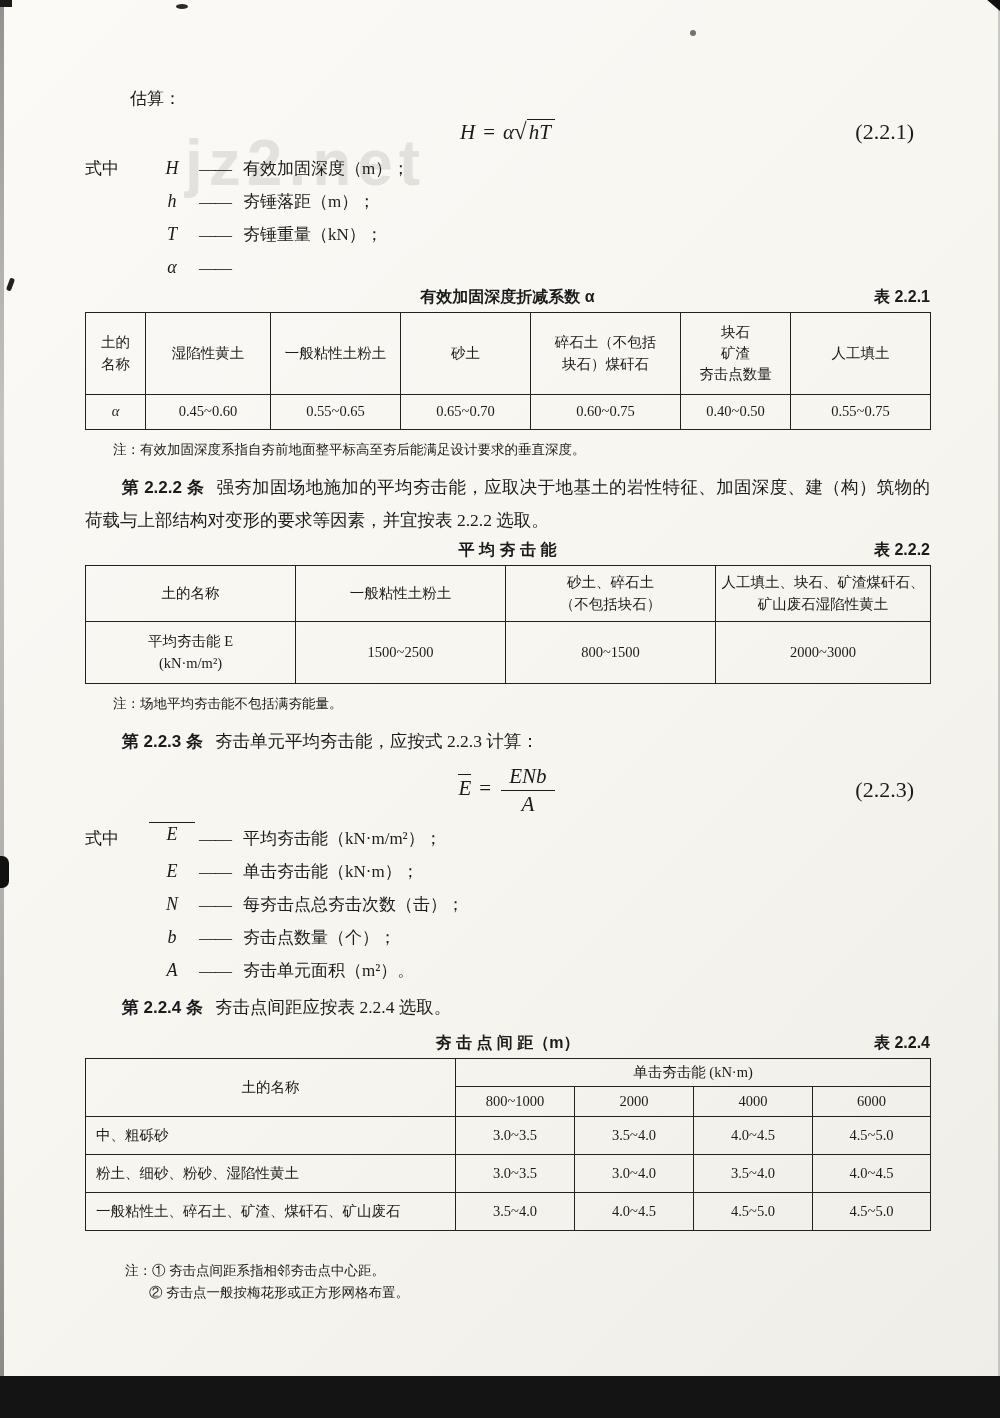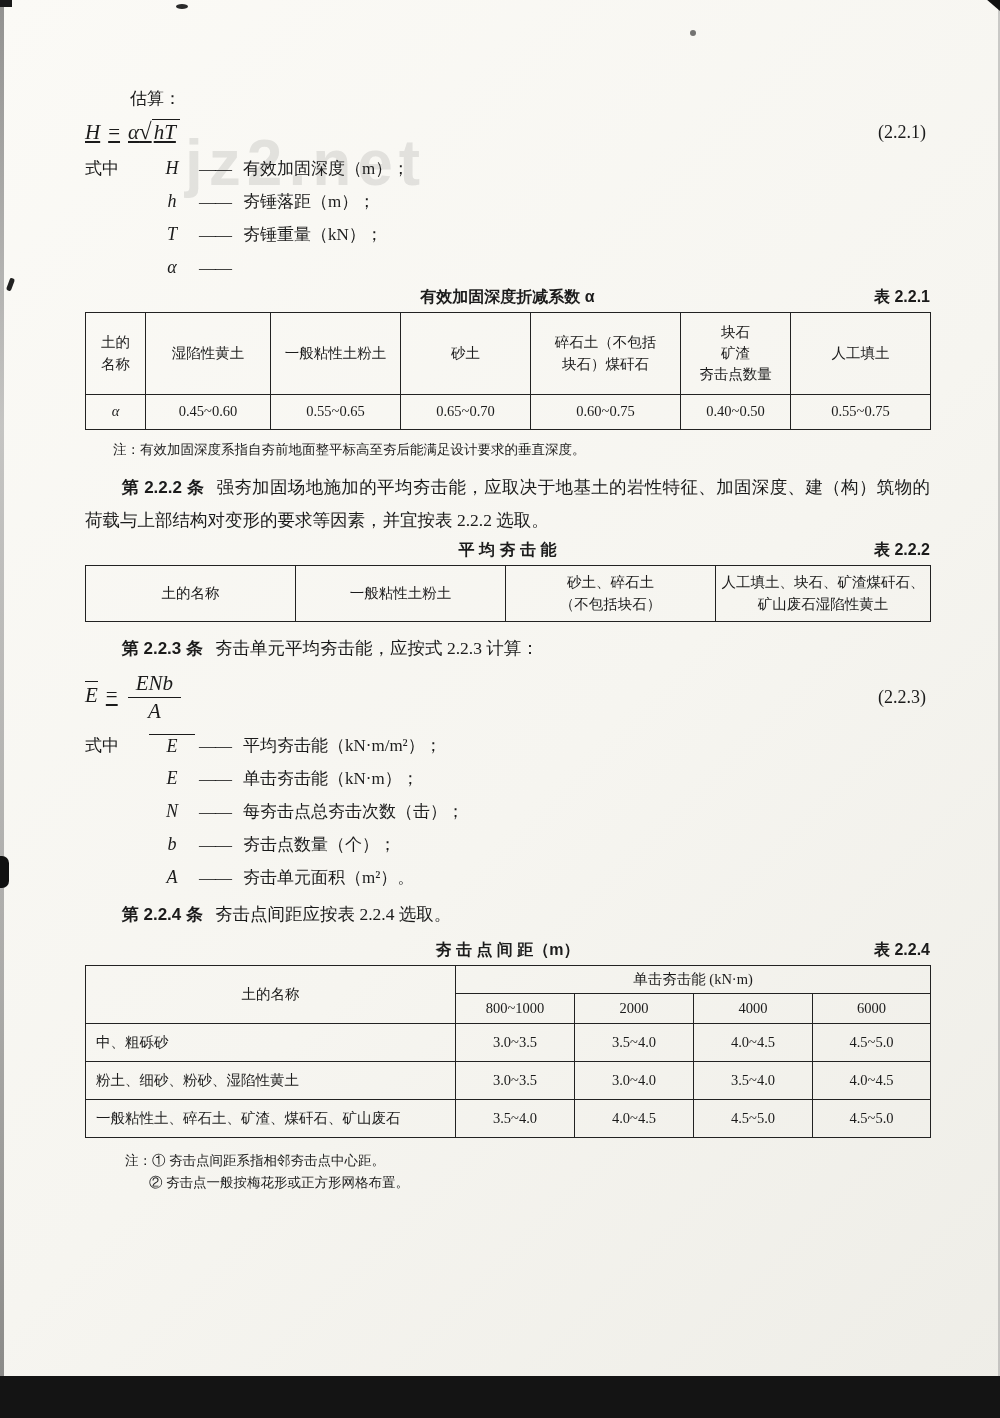--- a/index.html
+++ b/index.html
@@ -9,51 +9,51 @@
     background:linear-gradient(135deg,#fbfaf6 0%,#f6f5f0 55%,#eeede7 100%);
     overflow:hidden; font-family:"Liberation Serif","DejaVu Serif",serif; color:#1b1b1b;
   }
   .content { position:absolute; left:85px; top:86px; width:845px; z-index:2; }
   .watermark {
     position:absolute; left:185px; top:126px; z-index:1;
     font-family:"Liberation Sans",sans-serif; font-weight:700; font-size:64px;
     letter-spacing:6px; color:rgba(105,105,105,0.16); user-select:none;
   }
   .intro { font-size:17px; line-height:26px;margin-left:45px; }
-  .eqrow { position:relative; height:40px; display:flex; align-items:center; justify-content:flex-start;text-decoration:underline; }
+  .eqrow { position:relative; height:40px; display:flex; align-items:center; justify-content:center; }
   .eqrow.tall { height:64px; }
-  .eqno { position:absolute; right:4px; top:50%; transform:translateY(-50%); font-size:18px; font-style:normal; }
+  .eqno { position:absolute; right:16px; top:50%; transform:translateY(-50%); font-size:22px; font-style:normal; }
   .math { font-size:21px; font-style:italic; }
   .math .op { margin:0 8px; font-style:normal; }
   .rsign { font-style:normal; font-size:23px; }
   .rad { border-top:1.6px solid #1b1b1b; padding:0 4px 0 2px; }
   .frac { display:inline-block; vertical-align:middle; text-align:center; margin:0 2px; }
   .frac .fn { display:block; border-bottom:1.6px solid #1b1b1b; padding:0 8px 1px; }
   .frac .fd { display:block; padding-top:1px; }
   .ol { display:inline-block; border-top:1.6px solid #1b1b1b; padding-top:2px; line-height:1.1; }
   .where { font-size:17px; }
-  .where-row { display:flex; align-items:center; line-height:33px; }
+  .where-row { display:flex; align-items:flex-start; line-height:33px; }
   .where-label { width:64px; flex:none; }
   .where-sym { width:46px; flex:none; text-align:center; font-style:italic; font-size:18px; font-family:"Liberation Serif",serif; }
   .where-dash { flex:none; margin:0 12px 0 4px; letter-spacing:-1px; }
   .caption { position:relative; text-align:center; font-family:"Liberation Sans",sans-serif; font-weight:700; font-size:16px; height:26px; line-height:26px; }
   .caption .tag { position:absolute; right:0; top:0; }
   table { border-collapse:collapse; width:100%; table-layout:fixed; margin-top:2px; }
   td { border:1.4px solid #222; font-size:14.5px; text-align:center; vertical-align:middle; padding:3px 4px; line-height:1.45; }
   .preline { white-space:pre-line; }
   .t1-head td { height:82px; }
   .t1-data td { height:35px; }
   .t2-head td { height:56px; }
   .t2-data td { height:62px; }
   .t3 .span-row td { height:28px; }
   .t3 .sub-row td { height:30px; }
   .t3 .data-row td { height:38px; }
   .t3 .data-row td.lbl { text-align:left; padding-left:10px; }
   .note { font-size:13.5px; margin-top:9px; padding-left:28px; line-height:22px; }
-  .note.n2 { padding-left:40px; margin-top:12px; }
+  .note.n2 { padding-left:40px; margin-top:29px; }
   .note.n3 { padding-left:64px; margin-top:0; }
   .para { font-size:17.5px; line-height:33px; text-align:justify; margin-top:10px; text-indent:2.1em; }
   .para b { font-family:"Liberation Sans",sans-serif; font-weight:700; margin-right:12px; font-size:17px; }
   .pageno { text-align:right; padding-right:58px; margin-top:16px; font-size:17px; font-weight:700; }
   
   .bar-bottom { position:absolute; left:0; right:0; bottom:0; height:42px; background:#141414; z-index:4; }
   .edge-left { position:absolute; left:0; top:0; bottom:0; width:4px; z-index:3; opacity:.55;
     background:linear-gradient(to bottom,#3c3c3c,#9a9a9a 30%,#6c6c6c 70%,#2e2e2e); }
   .edge-right { position:absolute; right:0; top:0; bottom:0; width:2px; background:#9b9b9b; opacity:.5; z-index:3; }
   .corner-tr { position:absolute; right:0; top:0; width:16px; height:11px; background:#101010; z-index:3; clip-path:polygon(20% 0,100% 0,100% 100%); }
@@ -174,22 +174,30 @@
           <col style="width:215px">
         </colgroup>
       <tbody>
           <tr class="t2-head">
         <td>土的名称</td>
         <td>一般粘性土粉土</td>
         <td class="preline">砂土、碎石土
 （不包括块石）</td>
         <td>人工填土、块石、矿渣煤矸石、矿山废石湿陷性黄土</td>
       </tr>
+      <tr class="t2-data">
+        <td class="preline">平均夯击能 E
+(kN·m/m²)</td>
+        <td>1500~2500</td>
+        <td>800~1500</td>
+        <td>2000~3000</td>
+      </tr>
     </tbody>
       </table>
+    <div class="note">注：场地平均夯击能不包括满夯能量。</div>
 
     <p class="para">
       <b>第 2.2.3 条</b><span>夯击单元平均夯击能，应按式 2.2.3 计算：</span>
     </p>
 
     <div class="eqrow tall">
       <span class="math">
         <span class="ol">E</span><span class="op">=</span><span class="frac"><span class="fn">ENb</span><span class="fd">A</span></span>
       </span>
       <span class="eqno">(2.2.3)</span>

